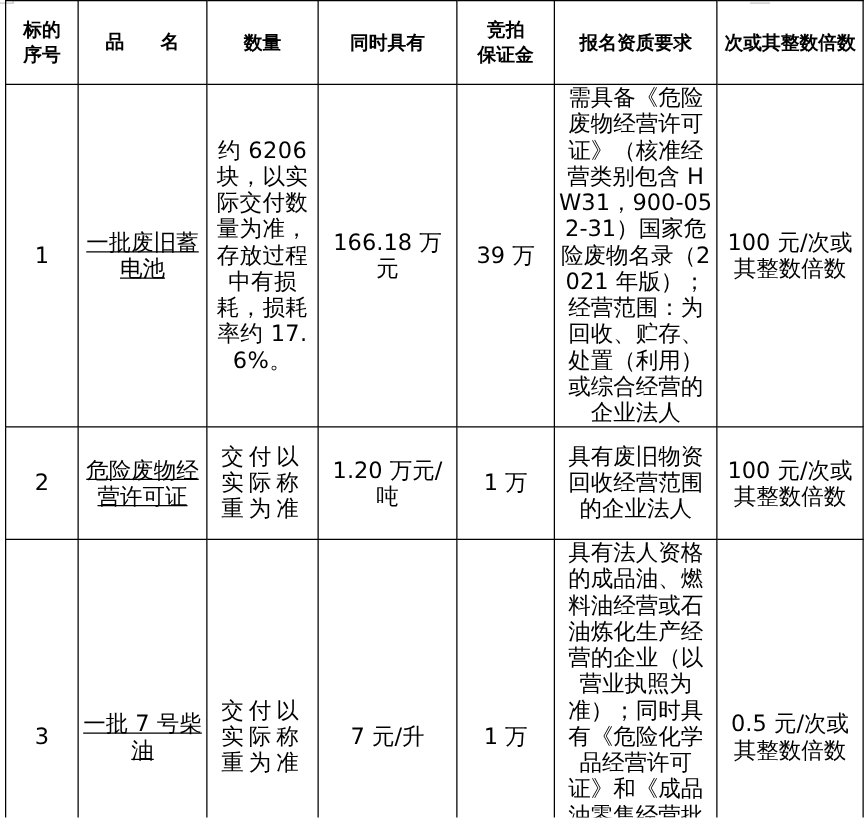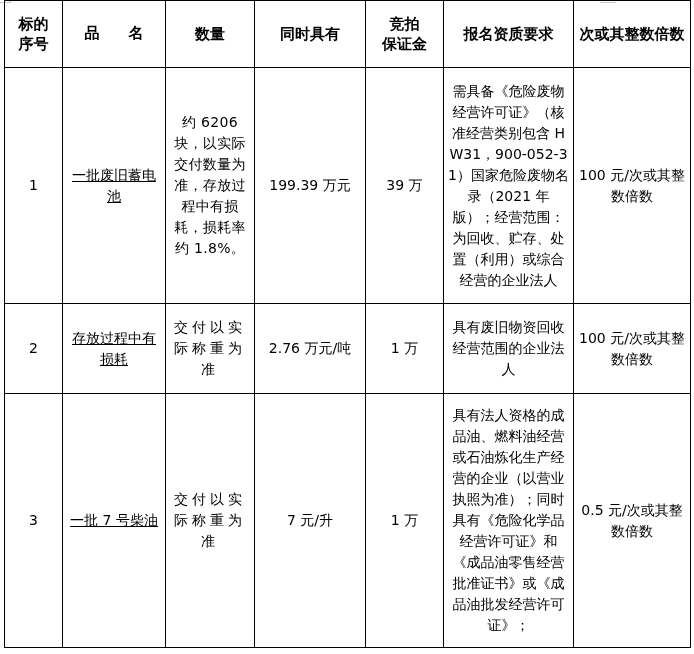--- a/index.html
+++ b/index.html
@@ -34,21 +34,21 @@
       top: 0;
       border-collapse: collapse;
       table-layout: fixed;
       width: 687px;
     }
     table.auction td, table.auction th {
       border: 1px solid #000000;
       padding: 0 3px;
       text-align: center;
       vertical-align: middle;
-      font-size: 14px;
+      font-size: 18px;
       line-height: 21px;
       word-break: break-all;
       overflow: hidden;
     }
     table.auction th {
       font-family: "DejaVu Sans", sans-serif;
       font-weight: bold;
       font-size: 15px;
       line-height: 20px;
       height: 66px;
@@ -102,31 +102,31 @@
         <div>保证金</div>
       </th>
       <th>报名资质要求</th>
       <th>次或其整数倍数</th>
     </tr>
   </thead>
   <tbody>
     <tr class="r1">
       <td>1</td>
       <td class="name">一批废旧蓄电池</td>
-      <td class="qty">约 6206 块，以实际交付数量为准，存放过程中有损耗，损耗率约 1.8%。</td>
-      <td>199.39 万元</td>
+      <td class="qty">约 6206 块，以实际交付数量为准，存放过程中有损耗，损耗率约 17.6%。</td>
+      <td>166.18 万元</td>
       <td>39 万</td>
       <td class="req">需具备《危险废物经营许可证》（核准经营类别包含 HW31，900-052-31）国家危险废物名录（2021 年版）；经营范围：为回收、贮存、处置（利用）或综合经营的企业法人</td>
       <td class="step">100 元/次或其整数倍数</td>
     </tr>
     <tr class="r2">
       <td>2</td>
-      <td class="name">存放过程中有损耗</td>
+      <td class="name">危险废物经营许可证</td>
       <td class="qty" style="letter-spacing:4px;">交付以实际称重为准</td>
-      <td>2.76 万元/吨</td>
+      <td>1.20 万元/吨</td>
       <td>1 万</td>
       <td class="req">具有废旧物资回收经营范围的企业法人</td>
       <td class="step">100 元/次或其整数倍数</td>
     </tr>
     <tr class="r3">
       <td>3</td>
       <td class="name">一批 7 号柴油</td>
       <td class="qty" style="letter-spacing:4px;">交付以实际称重为准</td>
       <td>7 元/升</td>
       <td>1 万</td>

